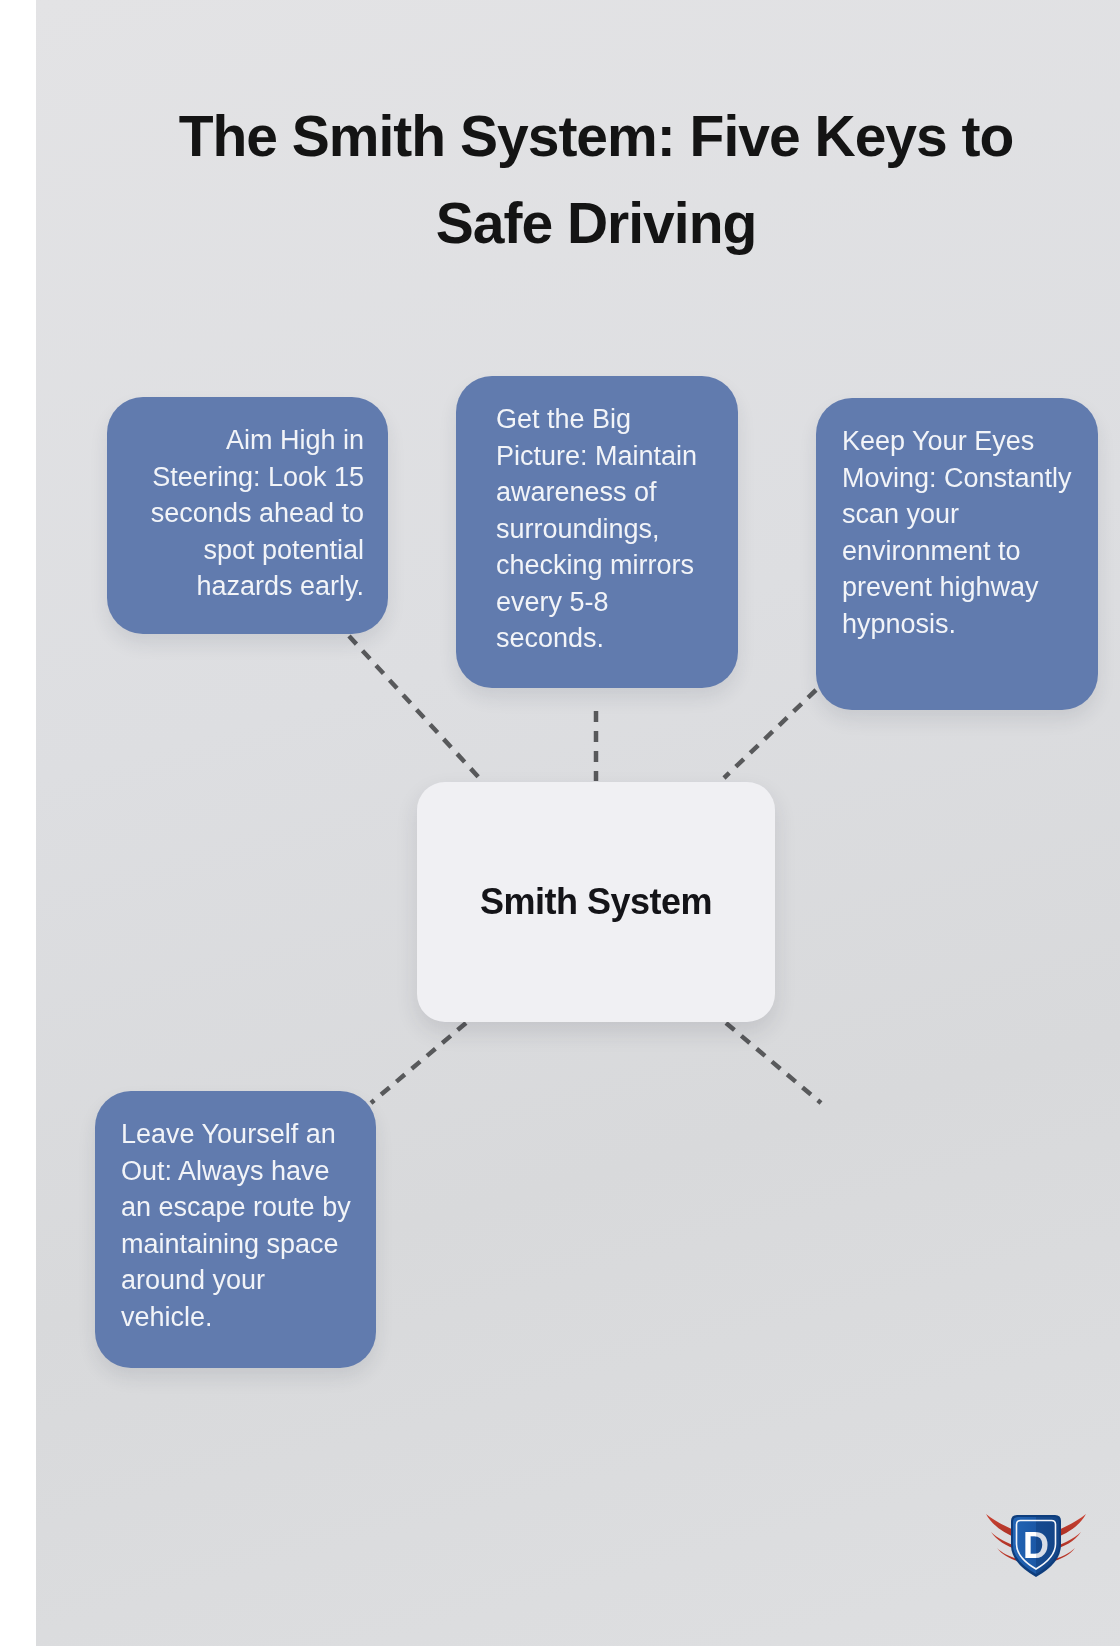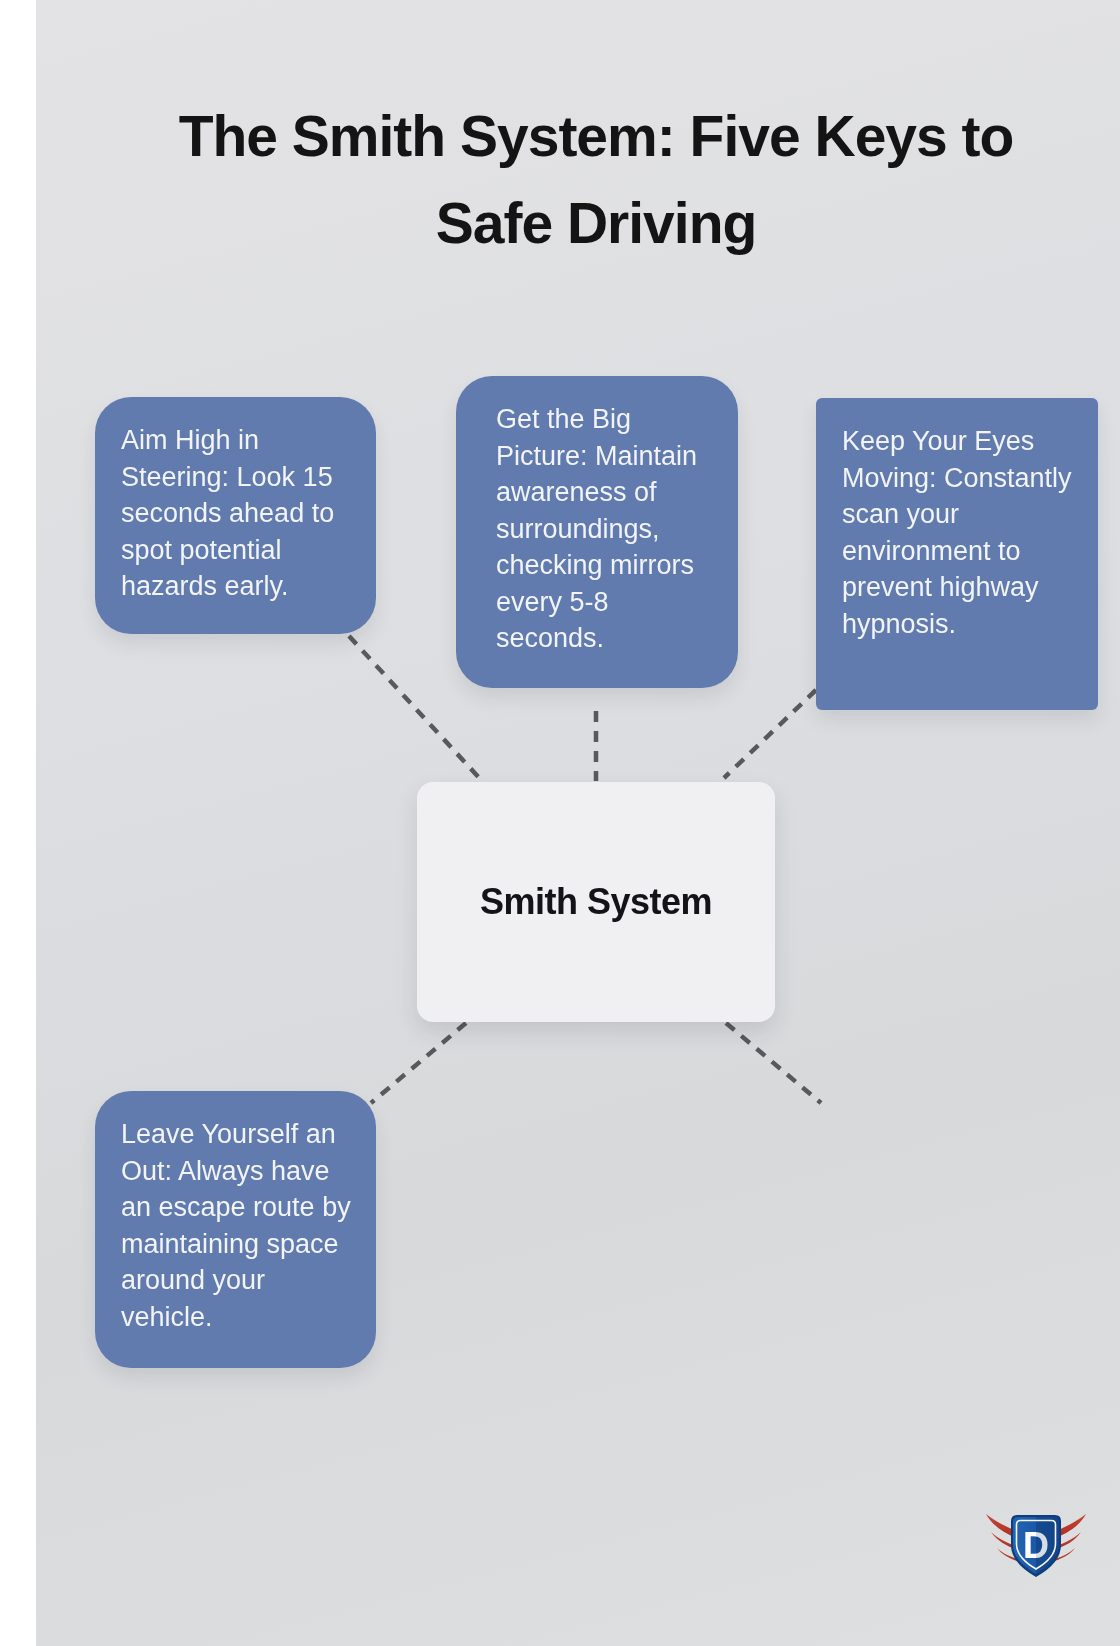--- a/index.html
+++ b/index.html
@@ -32,32 +32,32 @@
     position: absolute;
     background: #617bae;
     border-radius: 36px;
     color: #f2f4f8;
     font-size: 27px;
     line-height: 36.5px;
     padding: 25px 24px 0 26px;
     box-shadow: 0 10px 18px rgba(40,50,70,0.10);
     z-index: 2;
   }
-  .key-box.k1 { left: 59px;  top: 397px;  width: 281px; height: 237px; }
+  .key-box.k1 { left: 71px;  top: 397px;  width: 281px; height: 237px; text-align: right; }
   .key-box.k2 { left: 420px; top: 376px;  width: 282px; height: 312px; padding-left: 40px; }
-  .key-box.k3 { left: 780px; top: 398px;  width: 282px; height: 312px; border-radius: 6px; }
+  .key-box.k3 { left: 780px; top: 398px;  width: 282px; height: 312px; }
   .key-box.k4 { left: 59px;  top: 1091px; width: 281px; height: 277px; }
   .key-box.k5 { left: 779px; top: 1091px; width: 282px; height: 312px; }
 
   .center-node {
     position: absolute;
     left: 381px; top: 782px;
     width: 358px; height: 240px;
     background: #f0f0f3;
-    border-radius: 16px;
+    border-radius: 28px;
     box-shadow: 0 10px 22px rgba(40,45,60,0.12);
     display: flex;
     align-items: center;
     justify-content: center;
     z-index: 2;
   }
   .center-node .label {
     font-size: 36px;
     font-weight: 700;
     letter-spacing: -0.5px;

